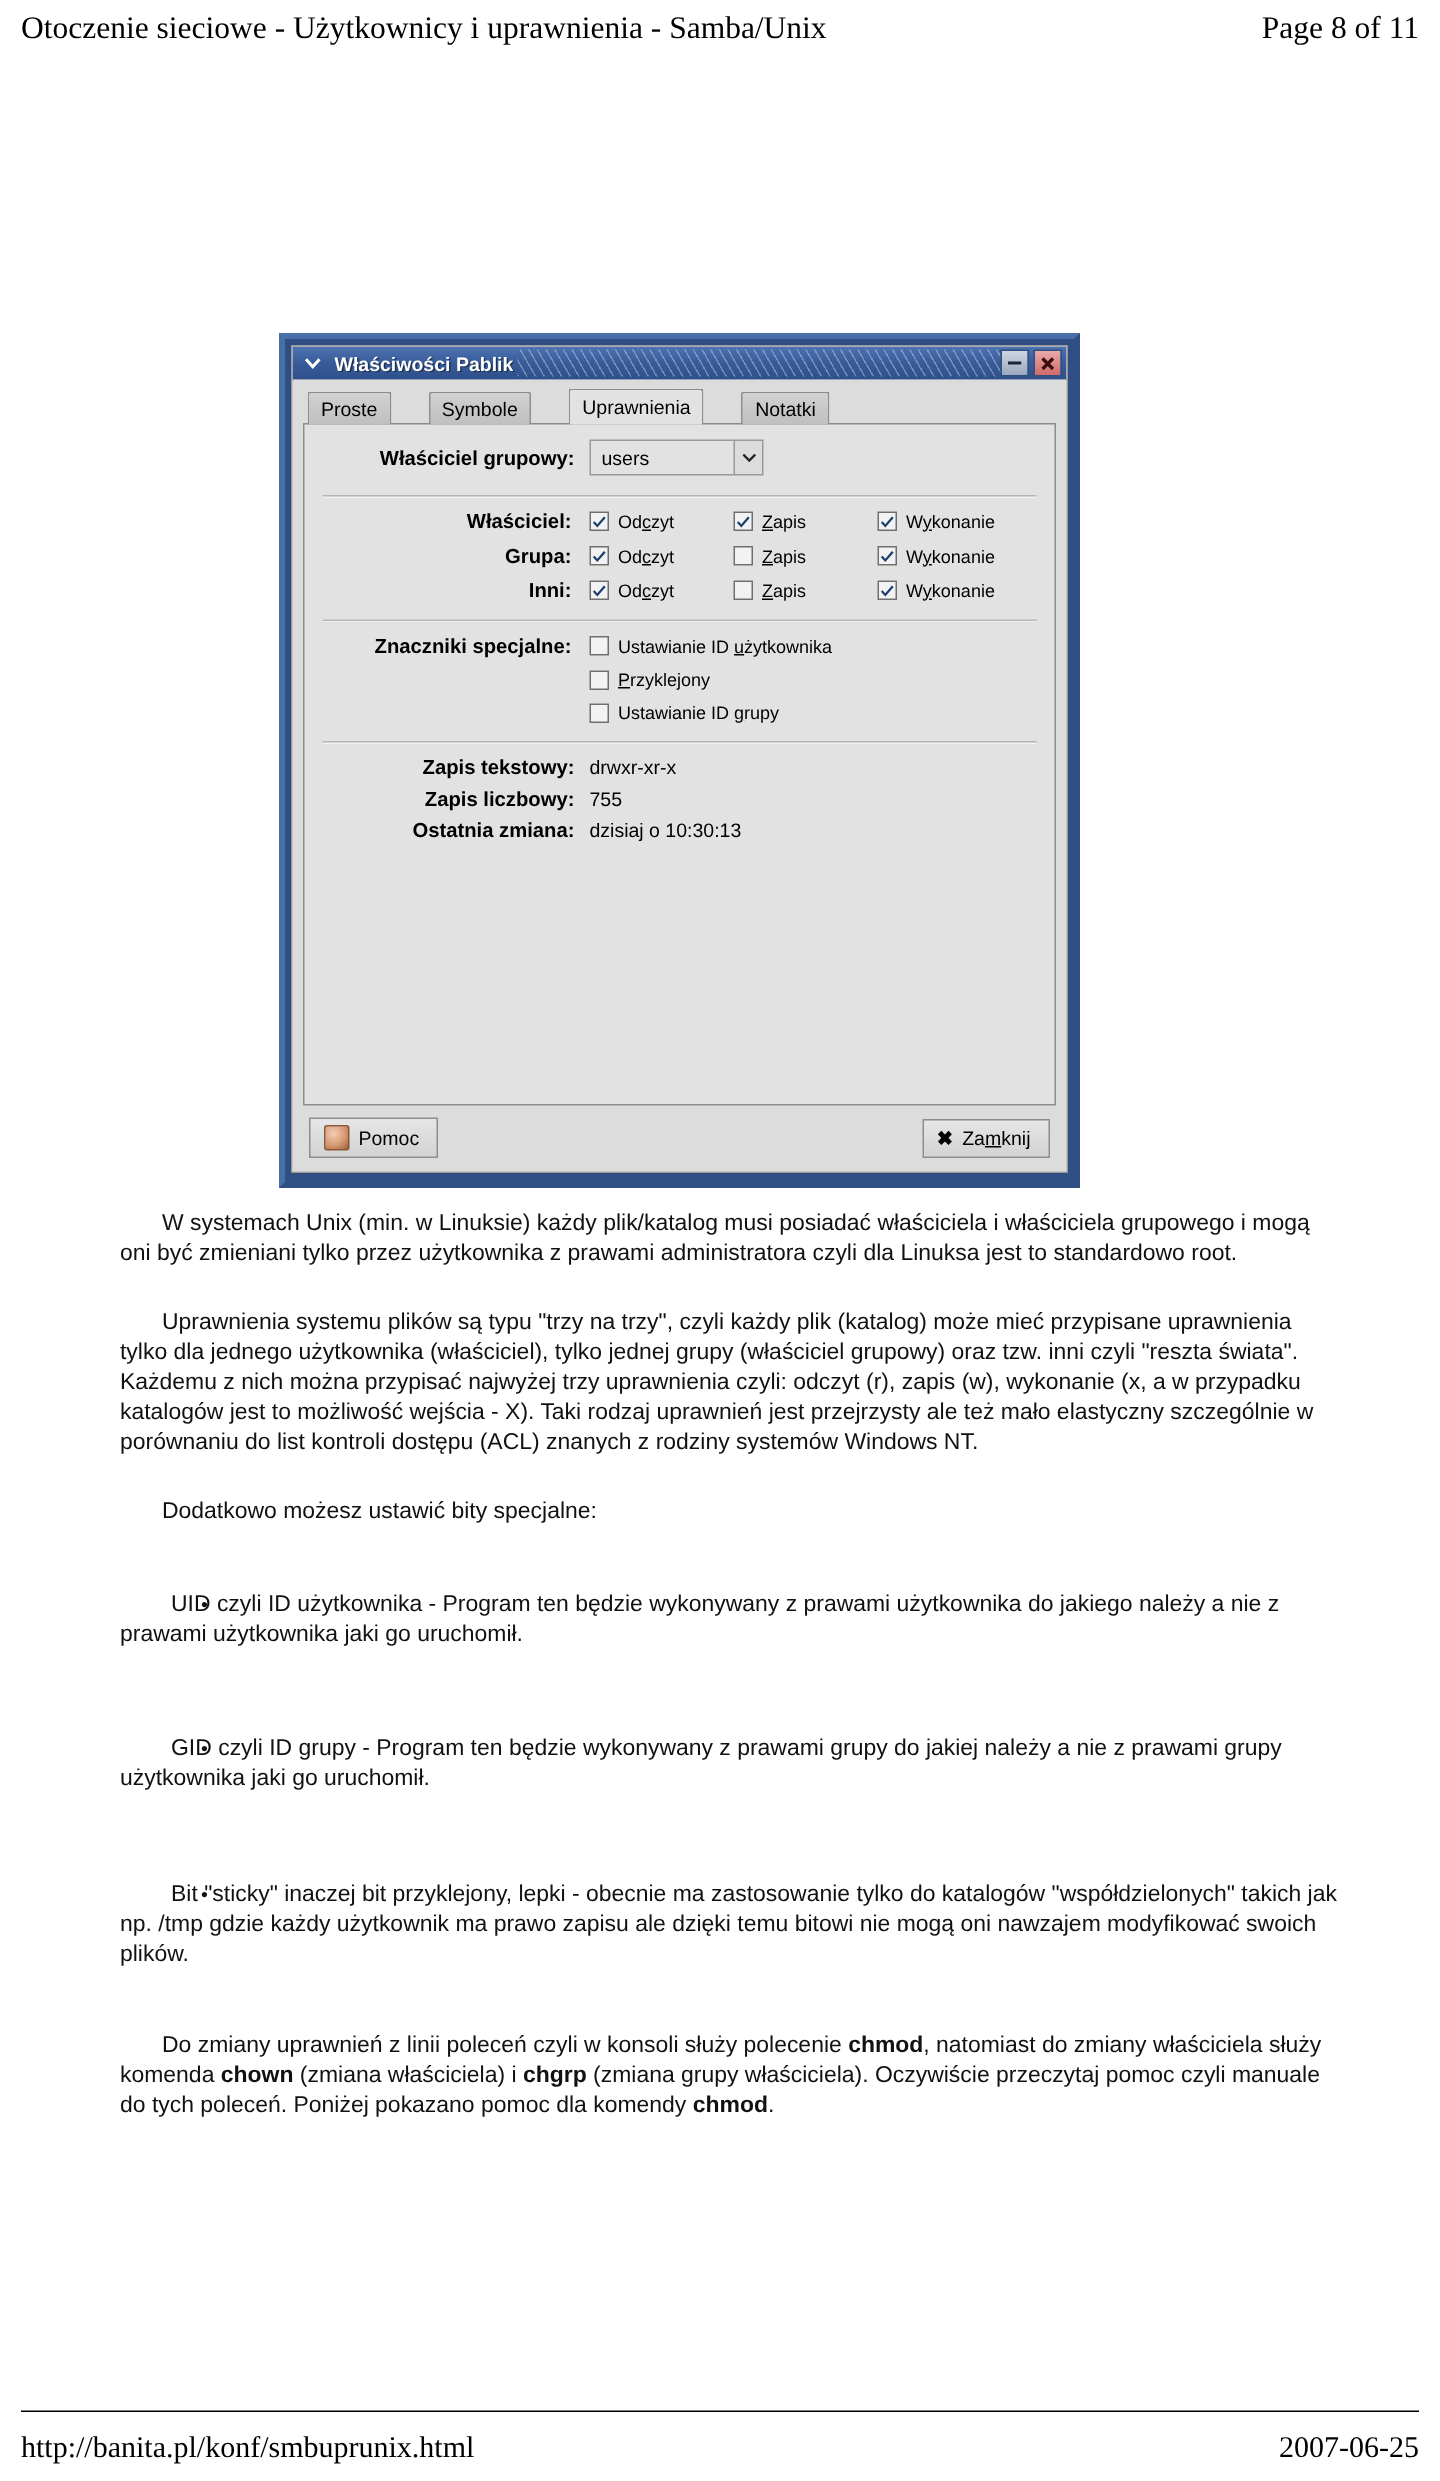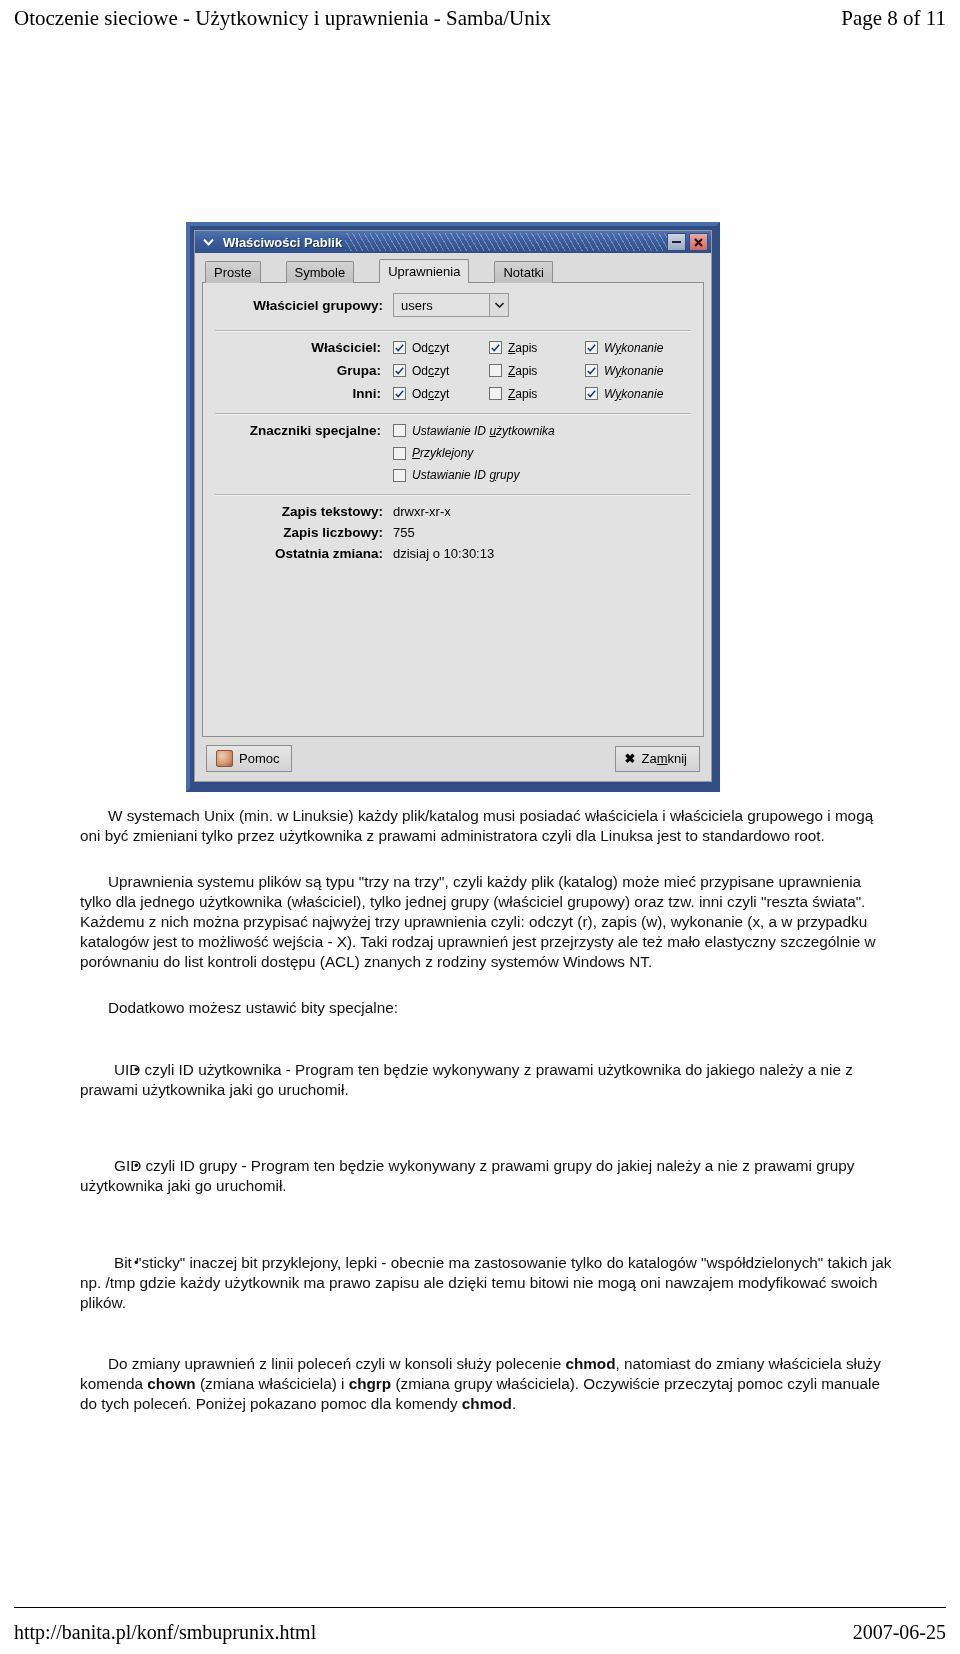--- a/index.html
+++ b/index.html
@@ -236,21 +236,21 @@
     box-sizing: border-box;
     white-space: nowrap;
   }
   .cbx-item {
     display: flex;
     align-items: center;
     width: 96px;
     font-size: 12px;
     white-space: nowrap;
   }
-  .cbx-item.wide { width: auto; font-style: italic; }
+  .cbx-item.wide { width: auto; }
   .cbx {
     width: 13px; height: 13px;
     border: 1px solid #6f6f6f;
     background: #f2f2f2;
     margin-right: 6px;
     display: inline-flex;
     align-items: center;
     justify-content: center;
     flex: none;
     box-sizing: border-box;

